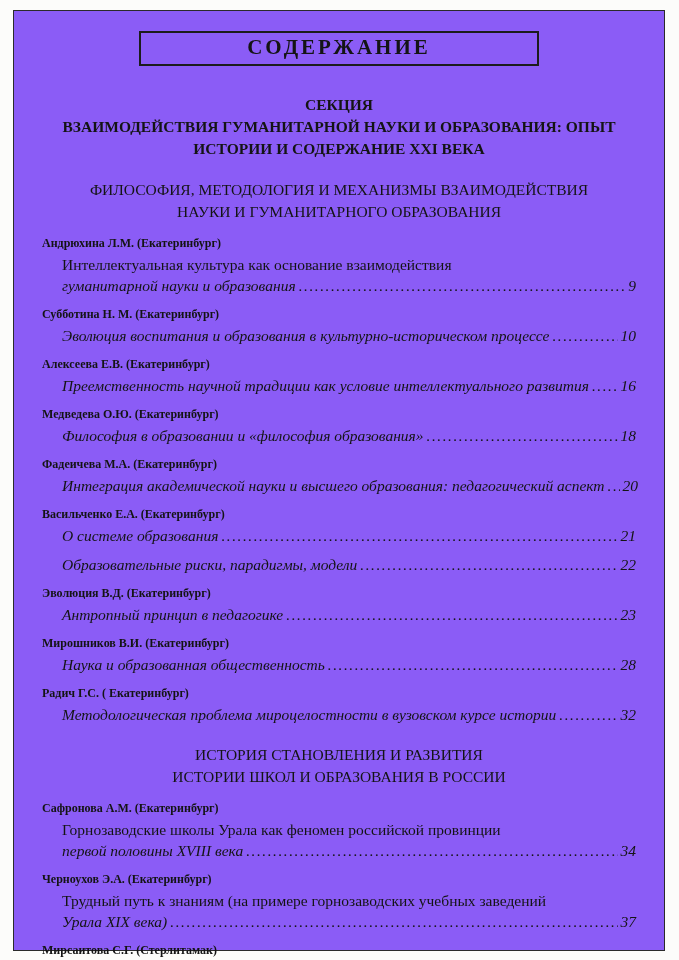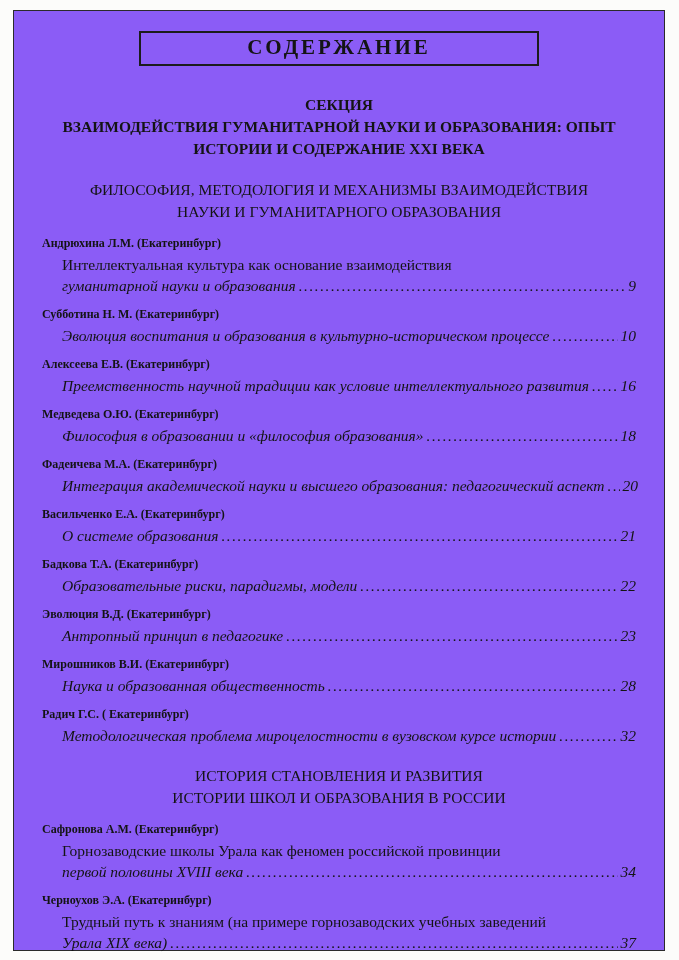--- a/index.html
+++ b/index.html
@@ -130,21 +130,20 @@
         </div>
         <div class="entry">
           <div class="author">Васильченко Е.А. (Екатеринбург)</div>
           <div class="title-line last">
             <span class="title-text">О системе образования</span>
             <span class="dots"></span>
             <span class="pagenum">21</span>
           </div>
         </div>
         <div class="entry">
-          <div class="author">Бадкова Т.А. (Екатеринбург)</div>
           <div class="title-line last">
             <span class="title-text">Образовательные риски, парадигмы, модели</span>
             <span class="dots"></span>
             <span class="pagenum">22</span>
           </div>
         </div>
         <div class="entry">
           <div class="author">Эволюция В.Д. (Екатеринбург)</div>
           <div class="title-line last">
             <span class="title-text">Антропный принцип в педагогике</span>

